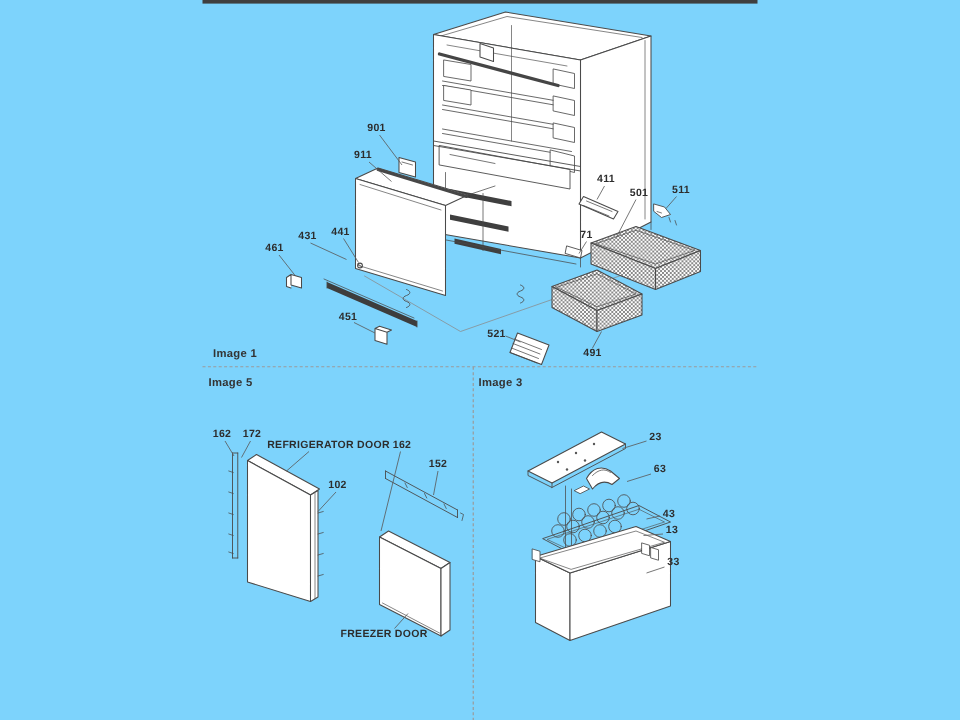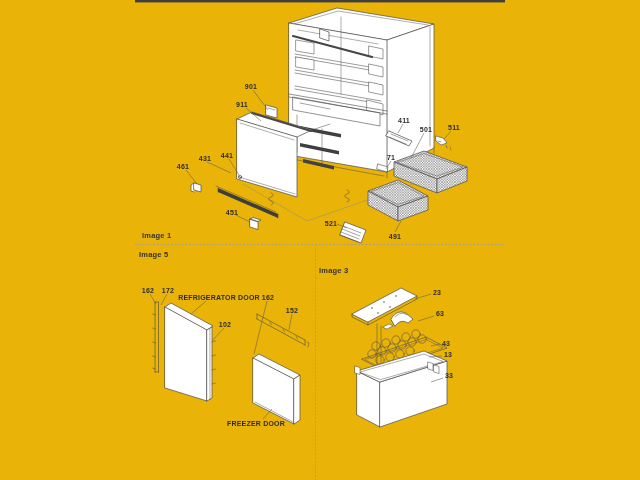--- a/index.html
+++ b/index.html
@@ -1,18 +1,18 @@
 <!DOCTYPE html>
 <html><head>
 <meta charset="utf-8">
 <style>
   html,body{margin:0;padding:0;background:#ffffff;}
   body{width:640px;height:480px;position:relative;overflow:hidden;
        font-family:"Liberation Sans",sans-serif;}
-  .stage{position:absolute;left:0;top:0;width:640px;height:480px;background:#eab308;}
+  .stage{position:absolute;left:0;top:0;width:640px;height:480px;background:#7dd3fc;}
   svg.art{position:absolute;left:0;top:0;}
   .lbl{position:absolute;font:700 7px "Liberation Sans",sans-serif;color:#2d2d2d;
        white-space:nowrap;letter-spacing:.2px;}
   .co{transform:translate(-50%,-50%);}
   .ann{transform:translate(-50%,-50%);}
   .sec{font-size:7.5px;color:#333;}
 </style>
 </head>
 <body>
 
@@ -183,21 +183,21 @@
 
   <g stroke="#5a5a5a" stroke-width="0.55" fill="none">
     <path d="M253,90 L268,110 M246,108 L261,121 M186,170 L197,184 M207,162 L231,173 M229,159 L239,175 M236,215 L250,222 M337,224 L347,228 M395,232 L401,221 M391,161 L386,169 M403,124 L398,133 M424,133 L411,158 M451,131 L444,139"></path>
     <path d="M150,294 L156,304 M167,294 L161,305 M224,328 L212,341 M292,314 L289,330 M267,301 L254,354 M206,301 L191,314 M263,419 L272,409"></path>
     <path d="M431,294 L415,299 M434,316 L418,321 M440,344 L431,346 M442,356 L429,357 M443,378 L431,382"></path>
   </g>
 </svg>
 
   <div class="lbl sec" style="left:142px;top:231px">Image 1</div>
   <div class="lbl sec" style="left:139px;top:250px">Image 5</div>
-  <div class="lbl sec" style="left:319px;top:266px">Image 3</div>
+  <div class="lbl sec" style="left:319px;top:250px">Image 3</div>
 
   <div class="lbl co" style="left:251px;top:86px">901</div>
   <div class="lbl co" style="left:242px;top:104px">911</div>
   <div class="lbl co" style="left:183px;top:166px">461</div>
   <div class="lbl co" style="left:205px;top:158px">431</div>
   <div class="lbl co" style="left:227px;top:155px">441</div>
   <div class="lbl co" style="left:232px;top:212px">451</div>
   <div class="lbl co" style="left:331px;top:223px">521</div>
   <div class="lbl co" style="left:395px;top:236px">491</div>
   <div class="lbl co" style="left:391px;top:157px">71</div>

